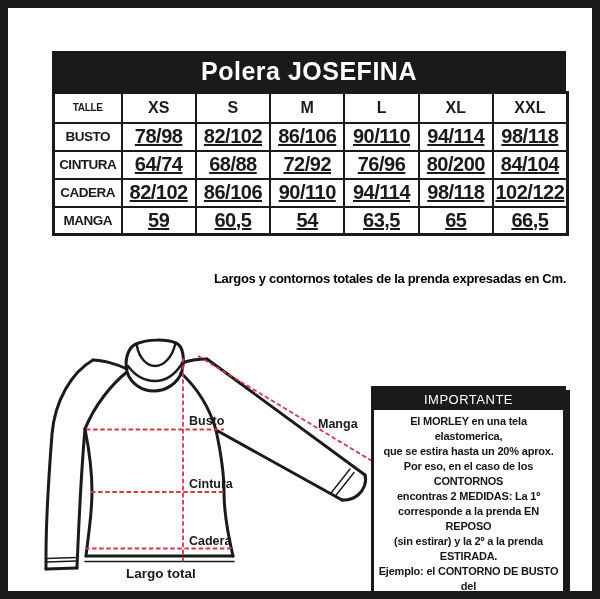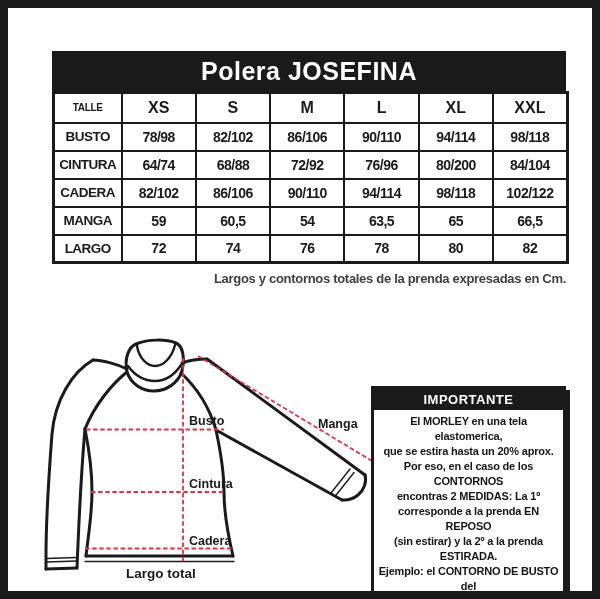--- a/index.html
+++ b/index.html
@@ -24,36 +24,36 @@
     border:2px solid #1a1a1a;text-align:center;vertical-align:middle;
     padding:0;overflow:hidden;white-space:nowrap;
   }
   col.c-label{width:68px;}
   col.c-size{width:74.3px;}
   tr.hdr{height:30px;}
   tr.datarow{height:28px;}
   .corner{font-size:10px;font-weight:bold;letter-spacing:-.3px;}
   .sizehdr{font-size:16px;font-weight:bold;}
   .rowlabel{font-size:13.5px;font-weight:bold;letter-spacing:-.5px;}
-  .val{font-size:14px;font-weight:bold;letter-spacing:-.5px;}
+  .val{font-size:20px;font-weight:bold;letter-spacing:-.5px;text-decoration:underline;}
   
   #footnote-abs{
     position:absolute;left:44px;top:263px;width:514px;text-align:right;
-    font-size:13px;font-weight:bold;letter-spacing:-.3px;color:#404040;
+    font-size:13px;font-weight:bold;letter-spacing:-.3px;color:#000000;
   }
   
   #diagram{position:absolute;left:20px;top:320px;width:352px;height:272px;}
   
   #importante{
     position:absolute;left:363px;top:378px;width:195px;background:#fff;
     border:3px solid #1a1a1a;box-shadow:4px 4px 0 0 #1a1a1a;
   }
   #importante .imp-title{
     background:#1a1a1a;color:#fff;height:21px;display:flex;align-items:center;
-    justify-content:center;font-size:13px;font-weight:bold;letter-spacing:.5px;
+    justify-content:center;font-size:13px;font-weight:normal;letter-spacing:.5px;
   }
   #importante .imp-body{
     padding:4px 3px 6px 3px;text-align:center;font-size:11px;line-height:15px;
     font-weight:bold;white-space:pre-line;letter-spacing:-.2px;color:#161616;
   }
 </style>
 </head>
 <body>
 
 <div id="stage">
@@ -108,29 +108,20 @@
         <td class="val">102/122</td>
       </tr>
       <tr class="datarow">
         <td class="rowlabel">MANGA</td>
         <td class="val">59</td>
         <td class="val">60,5</td>
         <td class="val">54</td>
         <td class="val">63,5</td>
         <td class="val">65</td>
         <td class="val">66,5</td>
-      </tr>
-      <tr class="datarow">
-        <td class="rowlabel">LARGO</td>
-        <td class="val">72</td>
-        <td class="val">74</td>
-        <td class="val">76</td>
-        <td class="val">78</td>
-        <td class="val">80</td>
-        <td class="val">82</td>
       </tr>
     </tbody>
       </table>
   </div>
 
   <div id="footnote-abs">Largos y contornos totales de la prenda expresadas en Cm.</div>
 
   <svg id="diagram" viewBox="0 0 352 272" xmlns="http://www.w3.org/2000/svg">
     <g fill="none" stroke="#1a1a1a" stroke-width="3" stroke-linecap="round" stroke-linejoin="round">
 

